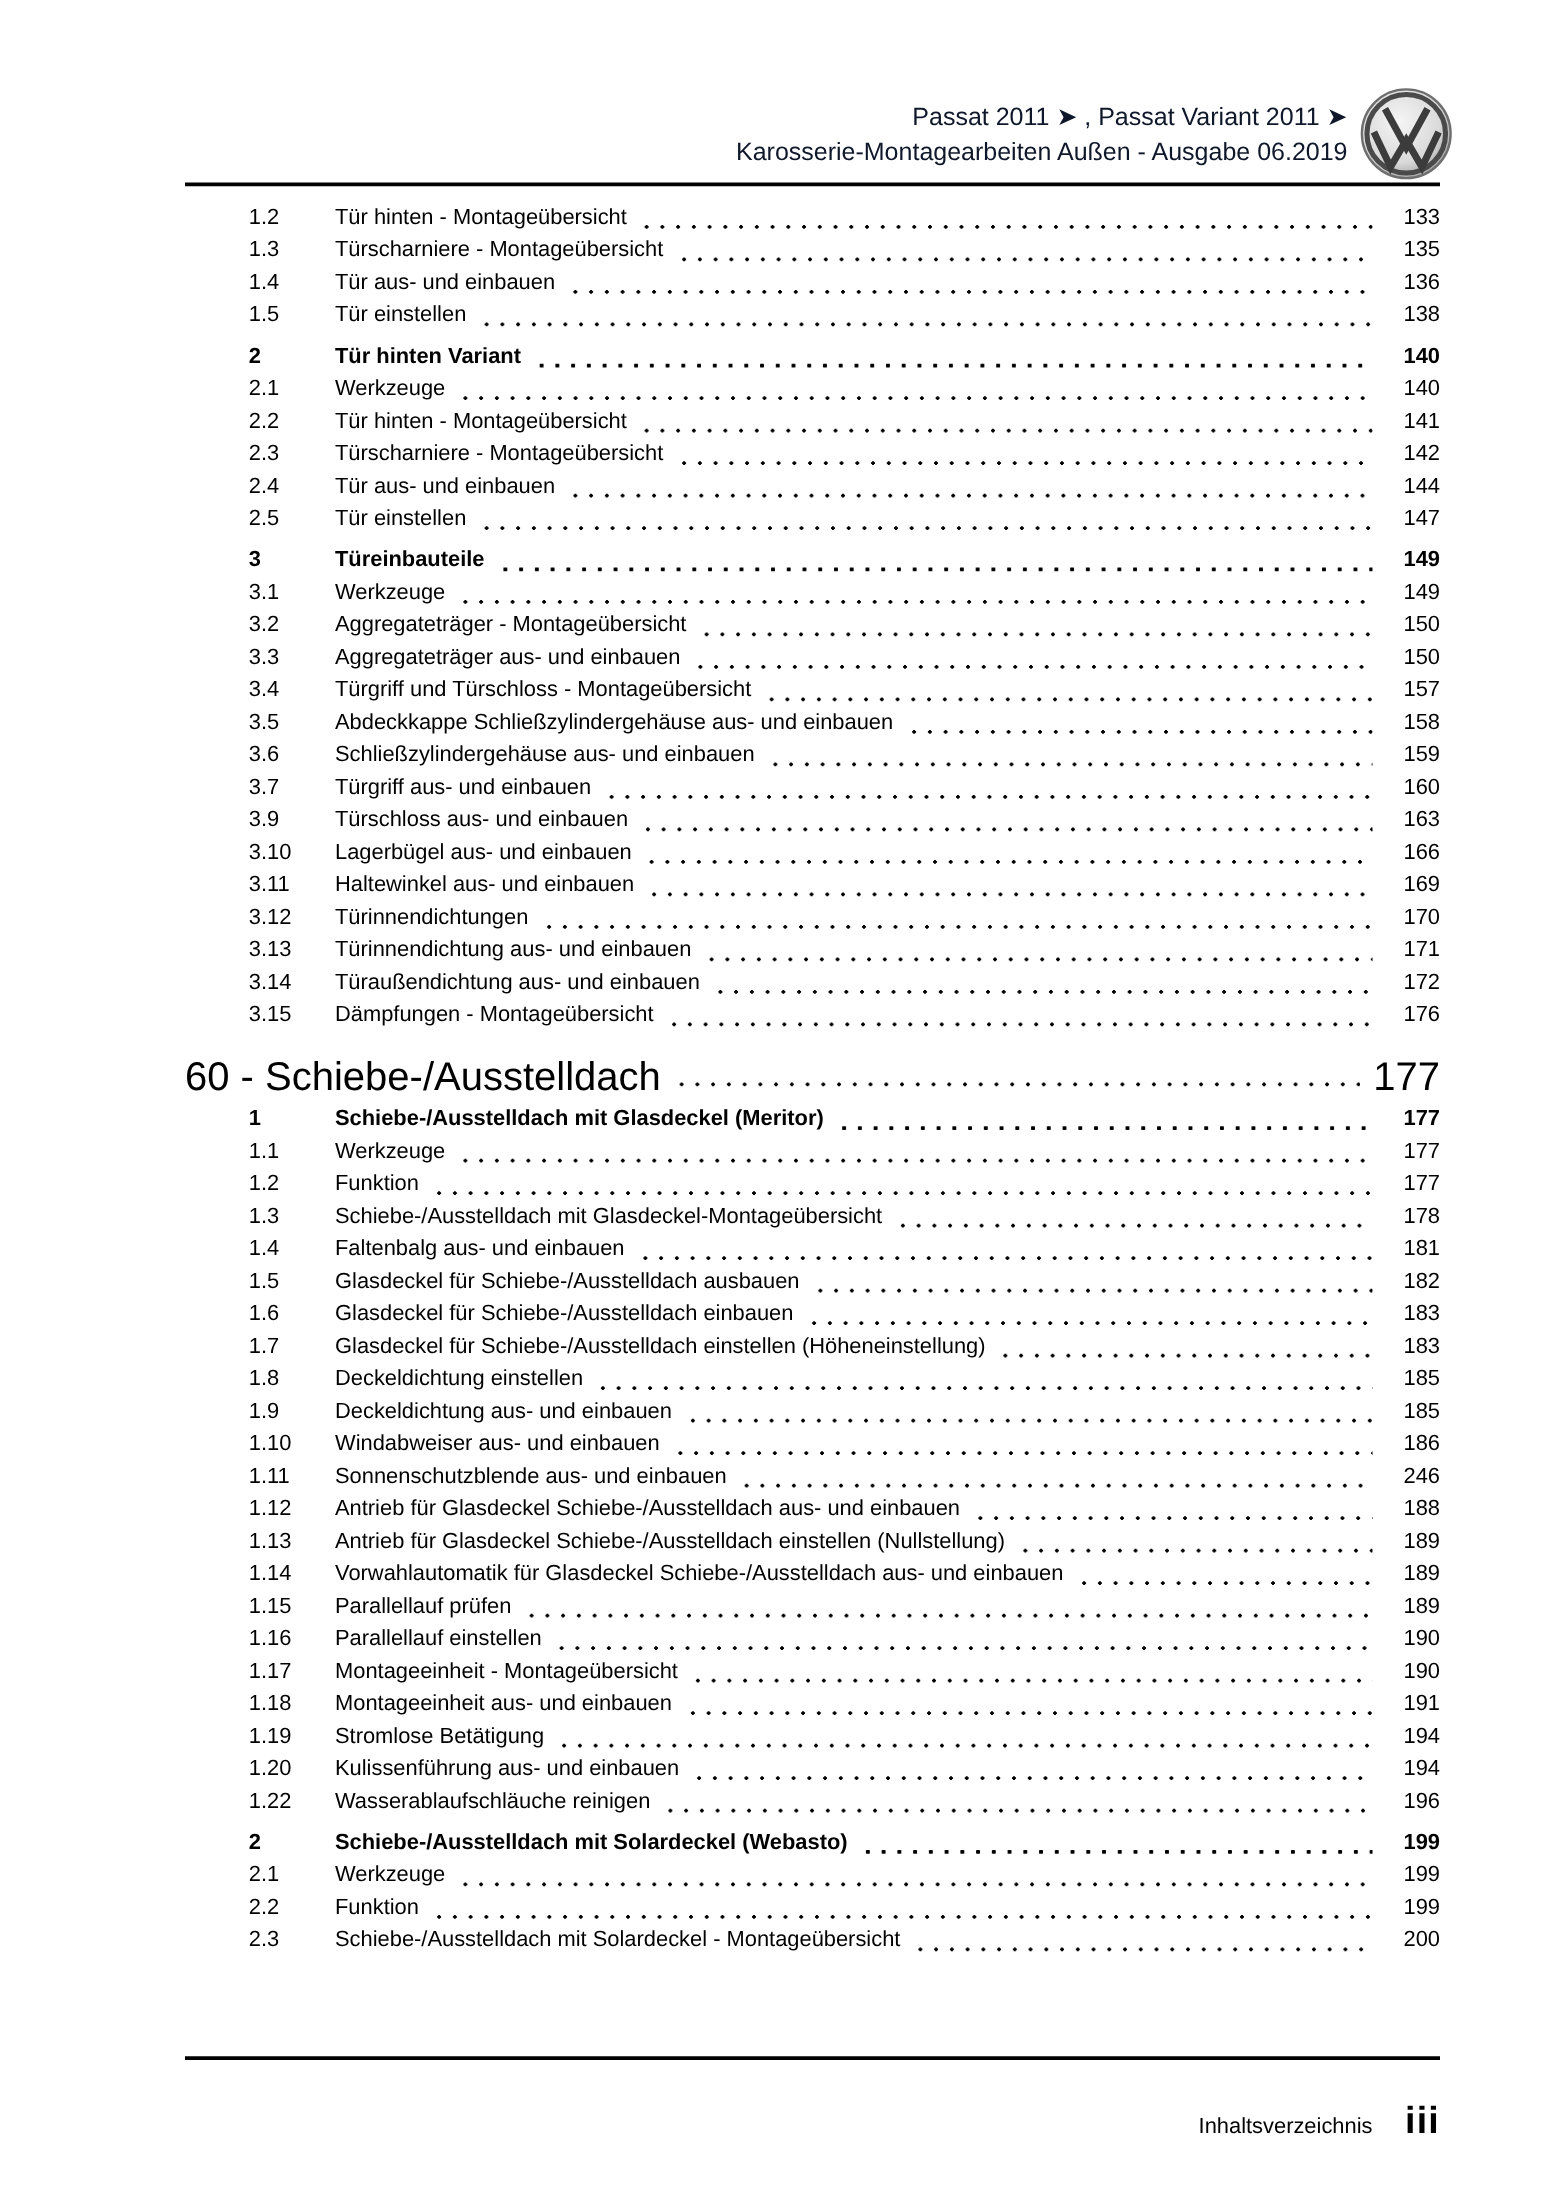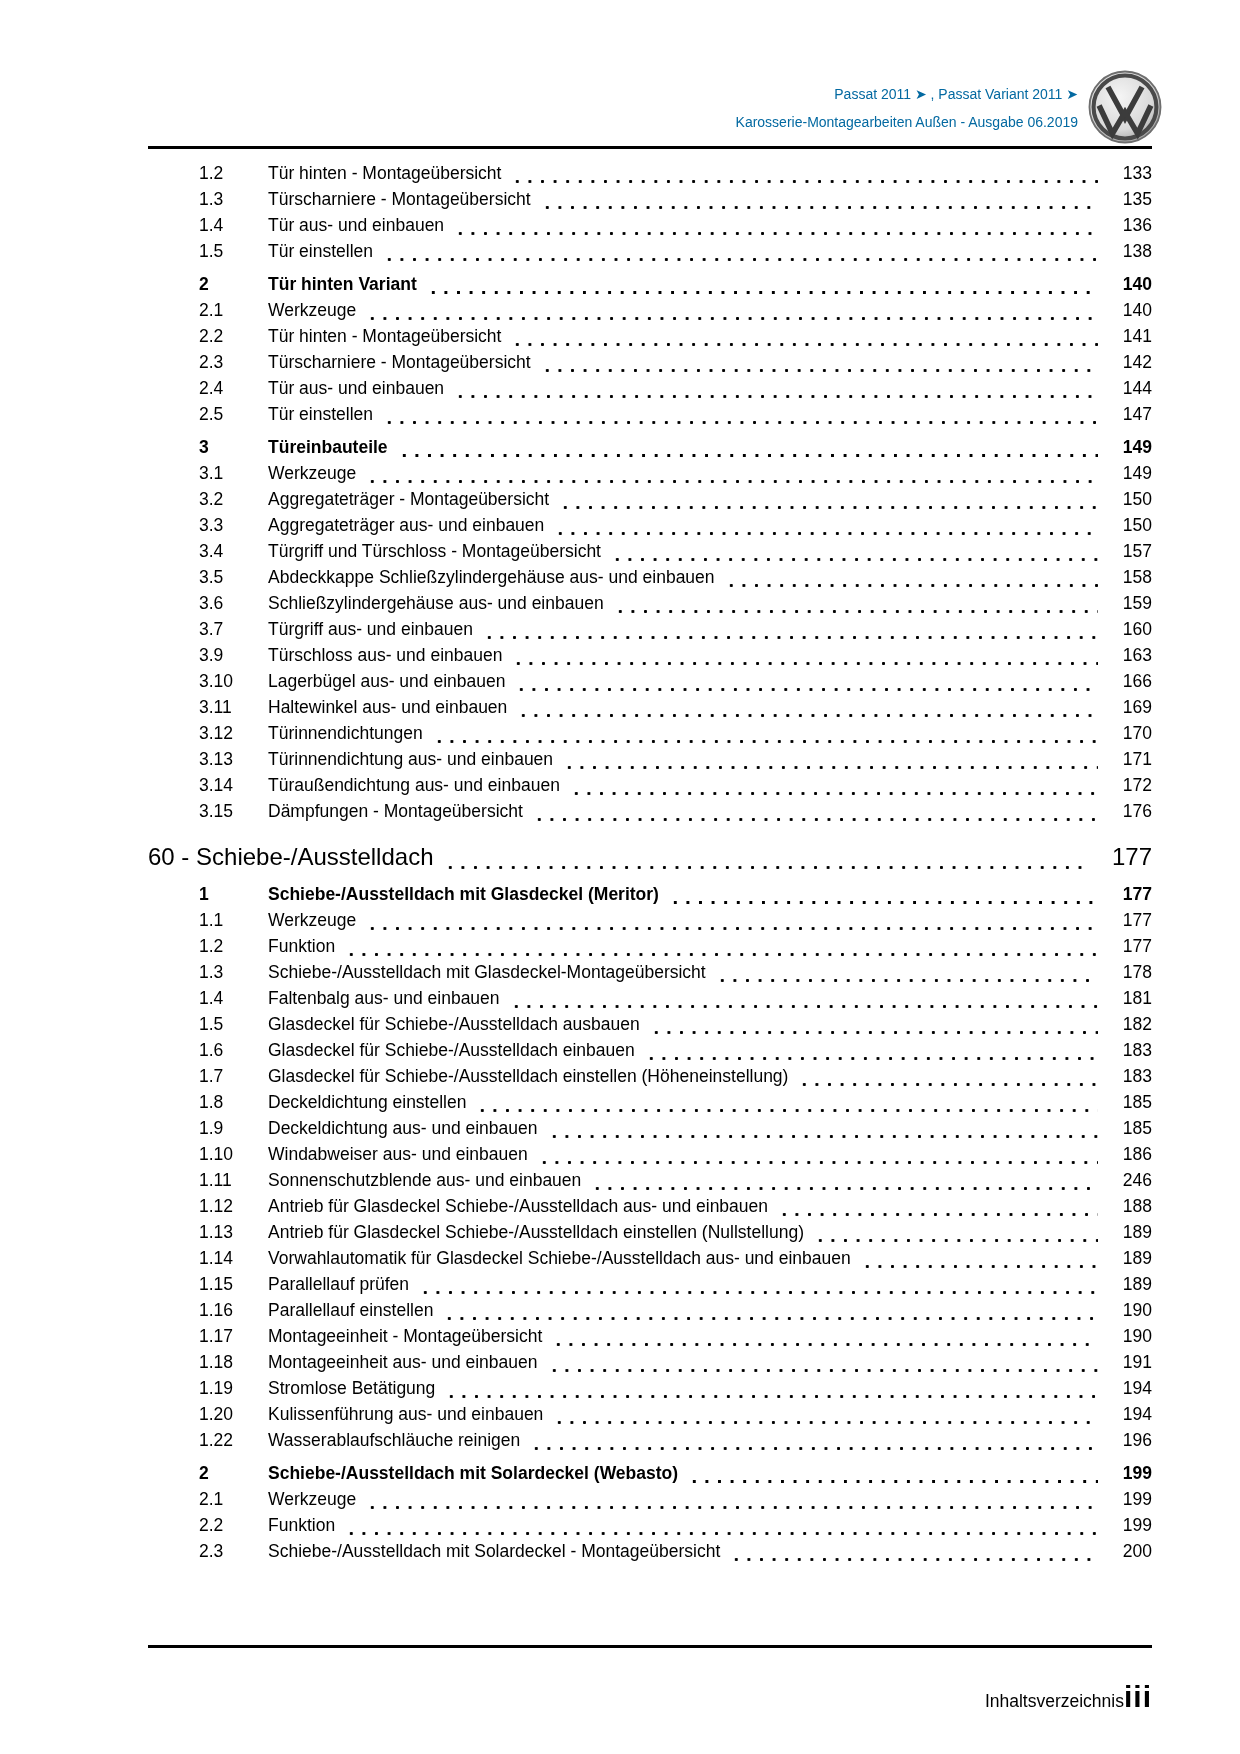--- a/index.html
+++ b/index.html
@@ -4,21 +4,21 @@
 <style>
   html,body { margin:0; padding:0; background:#ffffff; }
   .page {
     position:relative; width:1240px; height:1754px; background:#ffffff;
     font-family:"Liberation Sans","DejaVu Sans",sans-serif; color:#000;
     overflow:hidden;
   }
   
   .header-text {
     position:absolute; top:80px; left:148px; width:930px;
-    text-align:right; font-size:14px; line-height:28px; color:#0369a1;
+    text-align:right; font-size:20px; line-height:28px; color:#0f172a;
   }
   .logo {
     position:absolute; top:70px; left:1088px; width:74px; height:74px;
   }
   .rule { position:absolute; left:148px; width:1004px; height:3px; background:#000; }
   .rule.top { top:146px; }
   .rule.bottom { top:1645px; }
 
   
   .toc { position:absolute; top:163px; left:148px; width:1004px; }
@@ -30,29 +30,29 @@
     background-image:radial-gradient(circle, #000 1.45px, transparent 1.65px);
     background-size:12.6px 3.4px;
     background-repeat:repeat-x;
     background-position:0 calc(100% - 6px);
   }
   .row .page-num { flex:none; width:46px; text-align:right; }
   .row.group { font-weight:bold; margin-top:7px; }
   .row.group .leader {
     background-image:radial-gradient(circle, #000 1.7px, transparent 1.9px);
   }
-  .row.chapter { font-size:24px; height:34px; margin:16px 0 6px 0; }
+  .row.chapter { font-size:32px; height:34px; margin:16px 0 6px 0; }
   .row.chapter .title { margin-left:0; }
   .row.chapter .leader { background-position:0 calc(100% - 8px); }
   .row.chapter .page-num { width:56px; }
 
   
   .footer {
     position:absolute; top:1652px; left:148px; width:1004px;
-    display:flex; justify-content:flex-end; align-items:baseline; 
+    display:flex; justify-content:flex-end; align-items:baseline; gap:26px;
   }
   .footer-label { font-size:17.5px; }
   .footer-page { font-size:30px; font-weight:bold; letter-spacing:1px;margin-top:28px; }
 </style>
 </head>
 <body>
 
 <div class="page">
 
   <div class="header-text">

